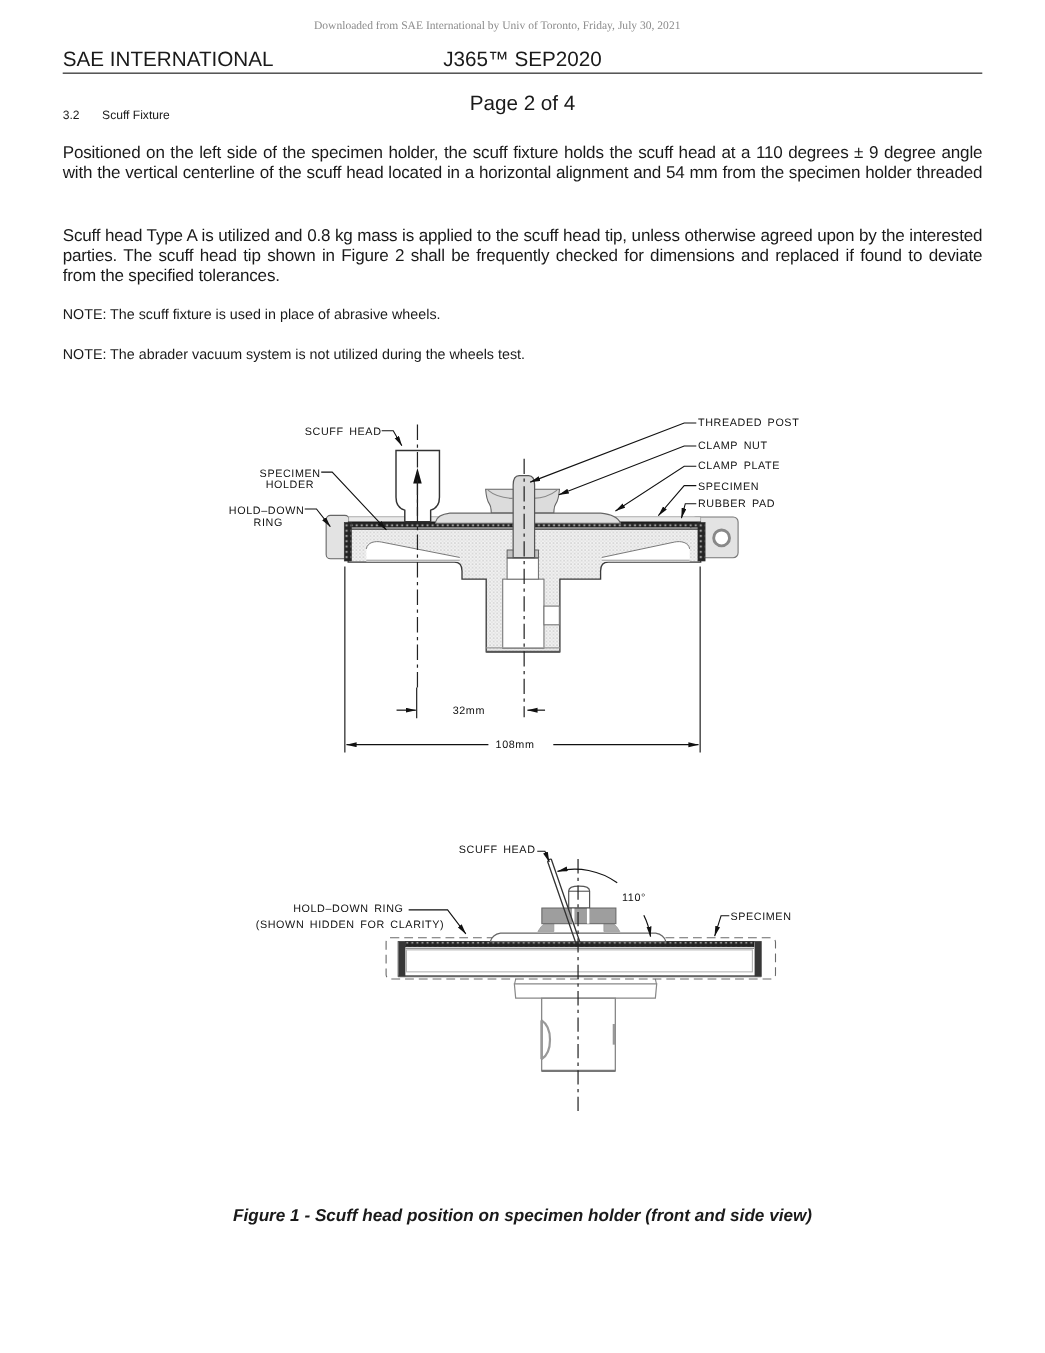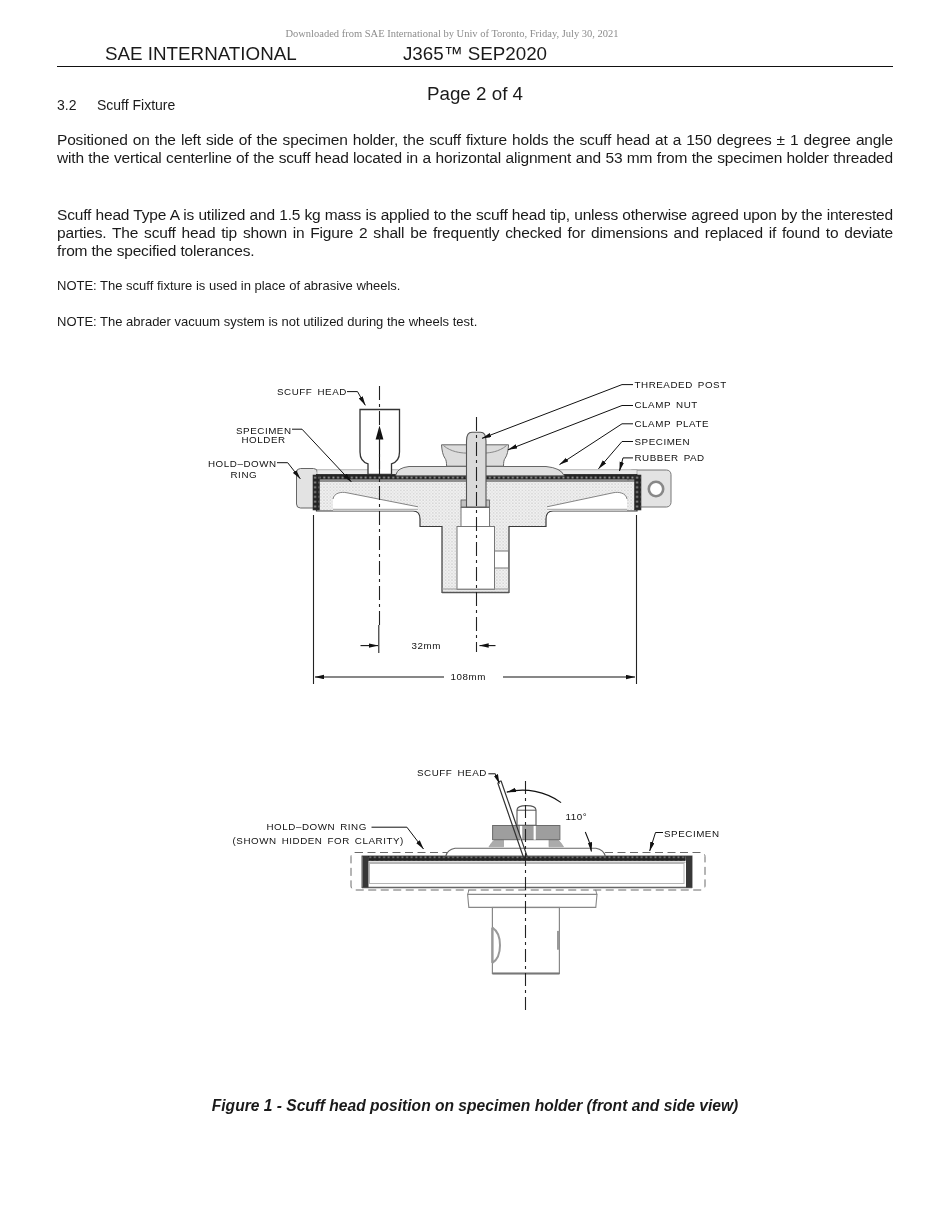--- a/index.html
+++ b/index.html
@@ -8,36 +8,36 @@
        font-family:"Liberation Sans",sans-serif;color:#1a1a1a;}
   .abs{position:absolute;}
   .para{left:57px;width:836px;font-size:15.5px;letter-spacing:-0.17px;line-height:18px;}
   .jl{text-align:justify;text-align-last:justify;}
   .note{left:57px;width:860px;font-size:13px;line-height:18px;}
   .lbl{font-size:9.8px;letter-spacing:0.55px;fill:#111;font-family:"Liberation Sans",sans-serif;}
 </style>
 </head>
 <body>
 
-<div class="abs" style="top:28px;left:0;width:904px;text-align:center;font-family:'Liberation Serif',serif;font-size:10.5px;color:#8c8c8c;">Downloaded from SAE International by Univ of Toronto, Friday, July 30, 2021</div>
+<div class="abs" style="top:18px;left:0;width:904px;text-align:center;font-family:'Liberation Serif',serif;font-size:10.5px;color:#8c8c8c;">Downloaded from SAE International by Univ of Toronto, Friday, July 30, 2021</div>
 
-<div class="abs" style="top:43px;left:57px;font-size:18.8px;margin-left:48px;">SAE INTERNATIONAL</div>
+<div class="abs" style="top:43px;left:57px;font-size:18.8px;">SAE INTERNATIONAL</div>
 <div class="abs" style="top:43px;left:0;width:950px;text-align:center;font-size:18.8px;">J365™ SEP2020</div>
 <div class="abs" style="top:43px;left:57px;width:836px;text-align:center;font-size:18.8px;margin-top:40px;">Page 2 of 4</div>
 <div class="abs" style="top:65.5px;left:57px;width:836px;height:1.7px;background:#111;"></div>
 
-<div class="abs" style="top:96px;left:57px;font-size:14px;line-height:18px;">3.2<span style="display:inline-block;width:20.5px;"></span>Scuff Fixture</div>
+<div class="abs" style="top:96px;left:57px;font-size:11px;line-height:18px;">3.2<span style="display:inline-block;width:20.5px;"></span>Scuff Fixture</div>
 
 <div class="abs para" style="top:130.5px;">
-    <div class="jl">Positioned on the left side of the specimen holder, the scuff fixture holds the scuff head at a 150 degrees ± 1 degree angle</div>
-    <div class="jl">with the vertical centerline of the scuff head located in a horizontal alignment and 53 mm from the specimen holder threaded</div>
+    <div class="jl">Positioned on the left side of the specimen holder, the scuff fixture holds the scuff head at a 110 degrees ± 9 degree angle</div>
+    <div class="jl">with the vertical centerline of the scuff head located in a horizontal alignment and 54 mm from the specimen holder threaded</div>
   </div>
 
 <div class="abs para" style="top:205.5px;">
-    <div class="jl">Scuff head Type A is utilized and 1.5 kg mass is applied to the scuff head tip, unless otherwise agreed upon by the interested</div>
+    <div class="jl">Scuff head Type A is utilized and 0.8 kg mass is applied to the scuff head tip, unless otherwise agreed upon by the interested</div>
     <div class="jl">parties. The scuff head tip shown in Figure 2 shall be frequently checked for dimensions and replaced if found to deviate</div>
     <div>from the specified tolerances.</div>
   </div>
 
 <div class="abs note" style="top:277px;">NOTE: The scuff fixture is used in place of abrasive wheels.</div>
 
 <div class="abs note" style="top:313px;">NOTE: The abrader vacuum system is not utilized during the wheels test.</div>
 
 <div class="abs" style="top:1096.5px;left:0;width:950px;text-align:center;font-size:15.6px;font-weight:bold;font-style:italic;">Figure 1 - Scuff head position on specimen holder (front and side view)</div>
 

